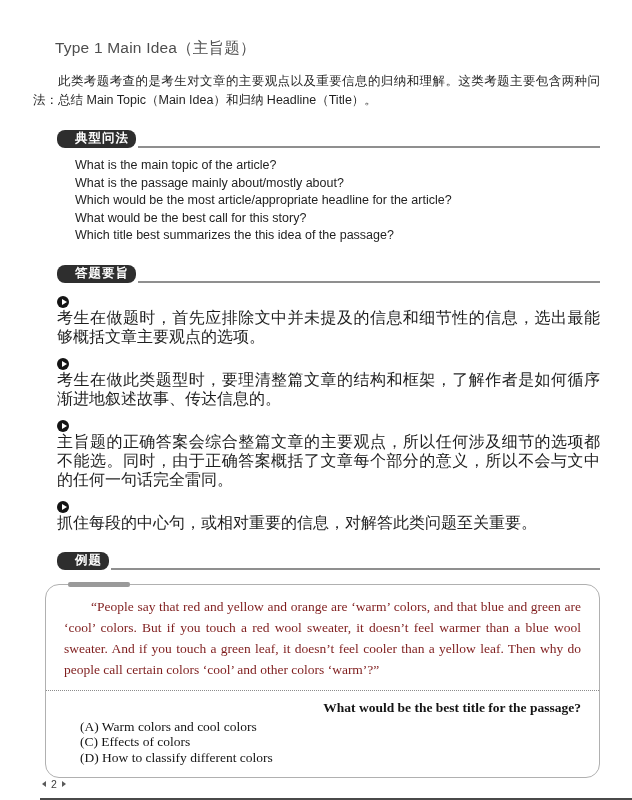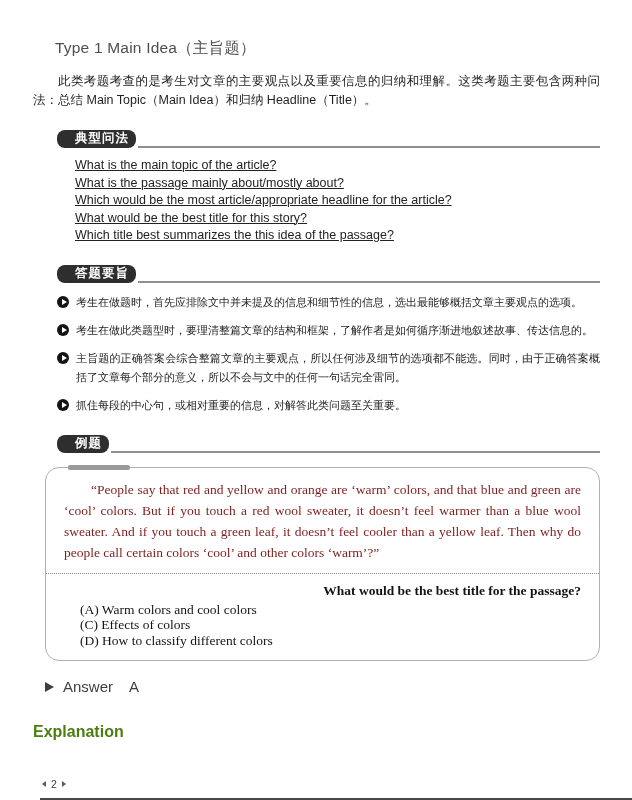--- a/index.html
+++ b/index.html
@@ -54,31 +54,31 @@
   }
 
   
   .questions {
     list-style: none;
     margin: 9px 0 0 42px;
     padding: 0;
     font-size: 12.5px;
     line-height: 17.5px;
     color: #222222;
-    text-decoration: underline;
   }
 
   
   .tips { list-style: none; margin: 10px 0 0 0; padding: 0; }
   .tips li {
     display: flex;
     margin: 0 0 9px 24px;
-    font-size: 11px;
+    font-size: 16px;
     line-height: 19px;
     text-align: justify;
+    flex-direction: column;
   }
   .tip-icon {
     flex: 0 0 auto;
     width: 12px; height: 12px;
     border-radius: 50%;
     background: #141414;
     position: relative;
     margin: 3px 7px 0 0;
   }
   .tip-icon::after {
@@ -195,21 +195,21 @@
   <p class="para">此类考题考查的是考生对文章的主要观点以及重要信息的归纳和理解。这类考题主要包含两种问法：总结 Main Topic（Main Idea）和归纳 Headline（Title）。</p>
 
   <div class="section-header">
     <span class="badge">典型问法</span>
     <span class="rule"></span>
   </div>
   <ul class="questions">
     <li>What is the main topic of the article?</li>
     <li>What is the passage mainly about/mostly about?</li>
     <li>Which would be the most article/appropriate headline for the article?</li>
-    <li>What would be the best title for this story?</li>
+    <li>What would be the best call for this story?</li>
     <li>Which title best summarizes the this idea of the passage?</li>
   </ul>
 
   <div class="section-header">
     <span class="badge">答题要旨</span>
     <span class="rule"></span>
   </div>
   <ul class="tips">
     <li>
       <span class="tip-icon"></span>

